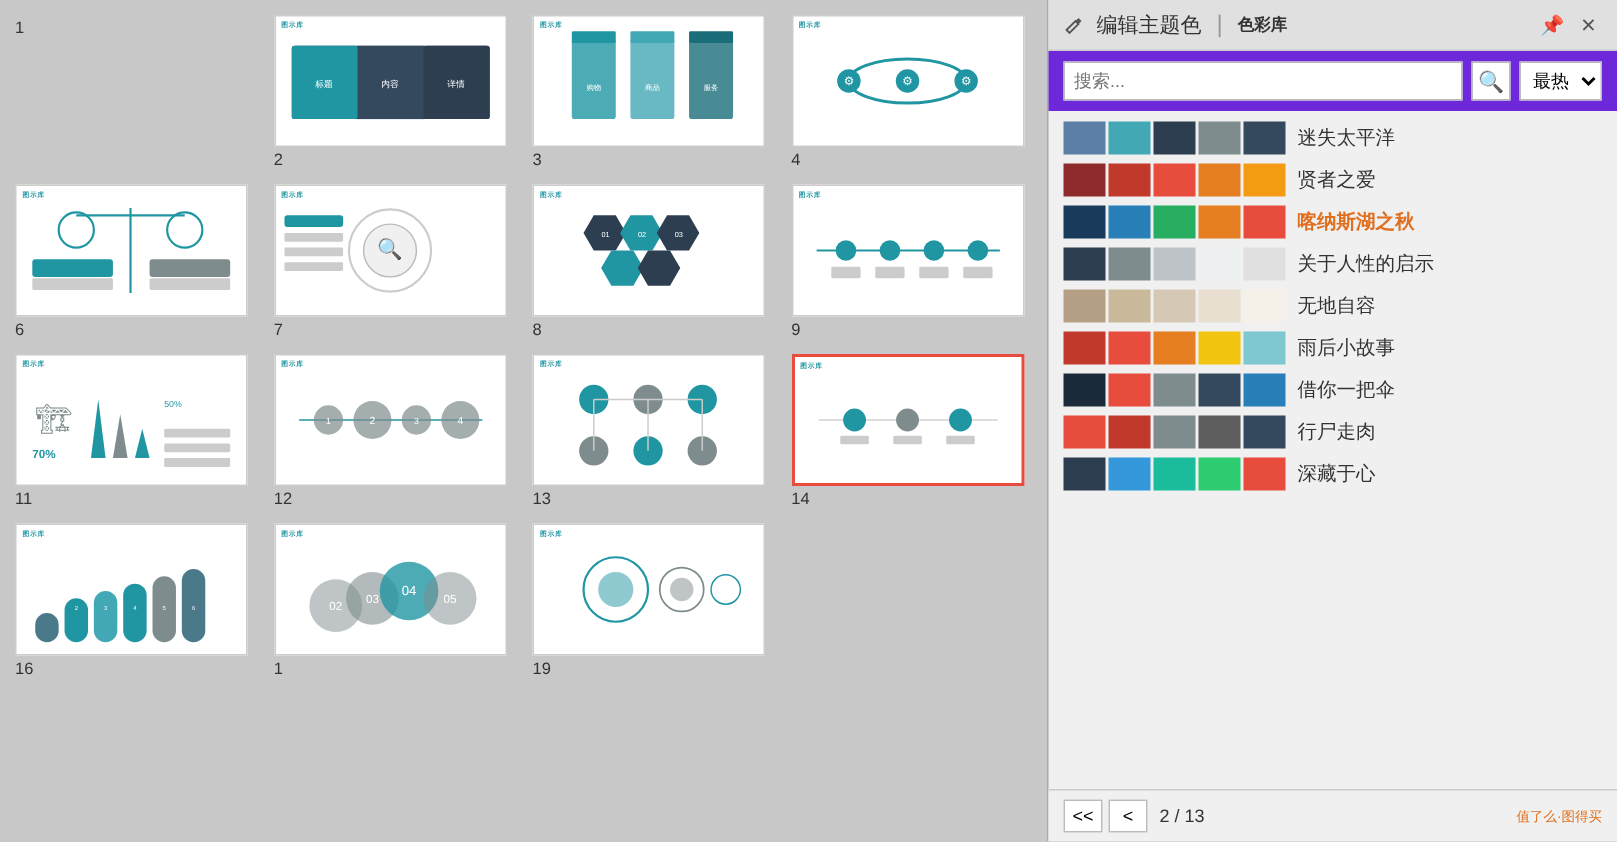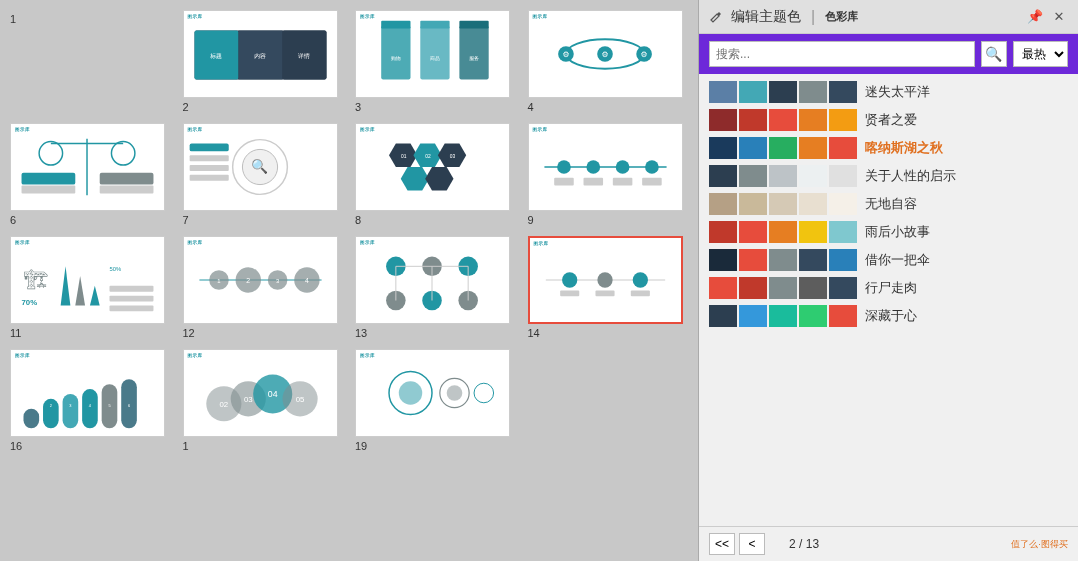--- a/index.html
+++ b/index.html
@@ -224,21 +224,21 @@
       border: 1px solid #bbb;
       background: #fff;
       font-size: 12px;
       cursor: pointer;
       display: flex; align-items: center; justify-content: center;
     }
 
     .page-info {
       font-size: 12px;
       color: #333;
-      margin: 0 20px;
+      margin: 0 4px;
     }
 
     
     .slide-content {
       width: 100%;
       height: 100%;
       position: relative;
       overflow: hidden;
     }
 

